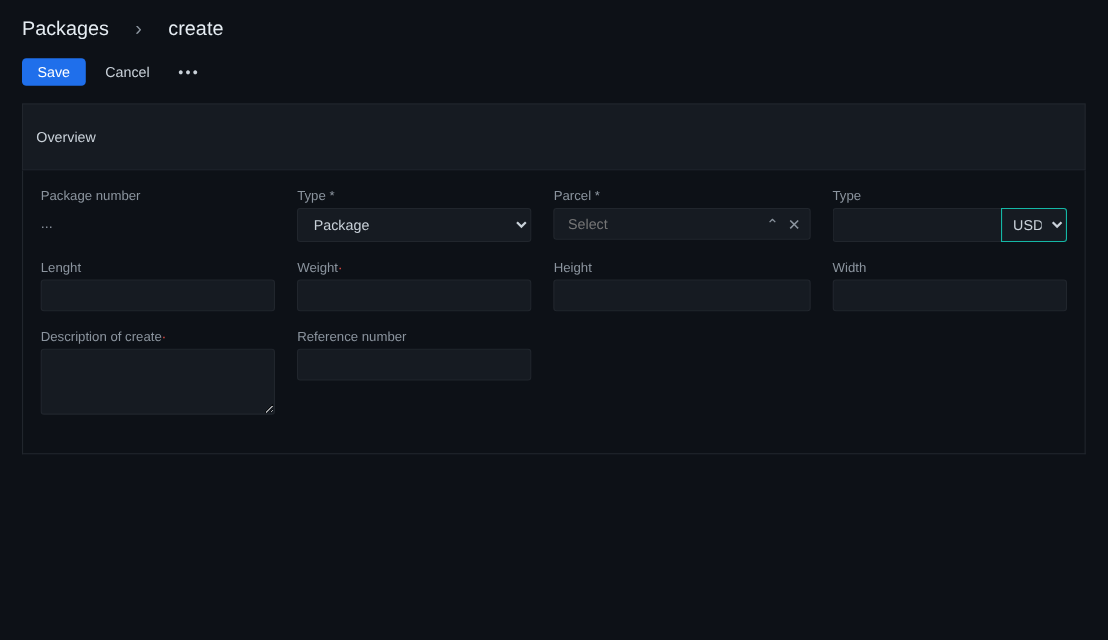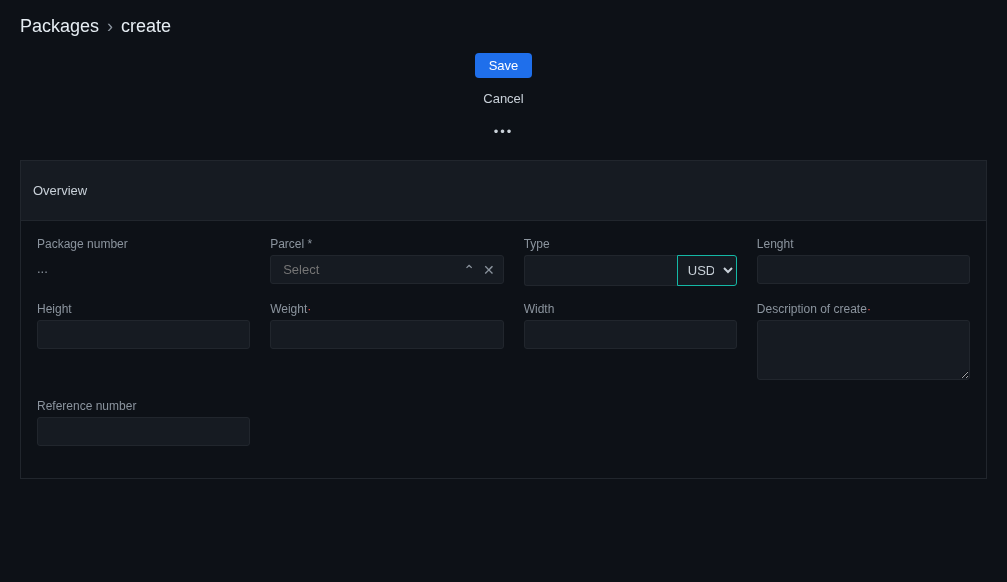--- a/index.html
+++ b/index.html
@@ -17,37 +17,36 @@
       min-height: 582px;
     }
 
     .page-wrapper {
       padding: 16px 20px;
     }
 
     .breadcrumb {
       display: flex;
       align-items: center;
-      gap: 8px;
+      gap: 24px;
       color: #e6edf3;
       font-size: 18px;
       font-weight: 500;
       margin-bottom: 16px;
     }
 
     .breadcrumb-separator {
       color: #8b949e;
     }
 
     .toolbar {
       display: flex;
       align-items: center;
       gap: 8px;
       margin-bottom: 16px;
-      flex-direction: column;
     }
 
     .btn-save {
       background-color: #1f6feb;
       color: #ffffff;
       border: none;
       border-radius: 4px;
       padding: 5px 14px;
       font-size: 13px;
       cursor: pointer;
@@ -227,20 +226,28 @@
     </div>
 
     <div class="form-container">
       <div class="form-grid">
 
         <div class="form-group">
           <label class="form-label">Package number</label>
           <div class="static-value">...</div>
         </div>
 
+        <div class="form-group">
+          <label class="form-label">Type *</label>
+          <select class="form-select">
+            <option>Package</option>
+            <option>Box</option>
+            <option>Envelope</option>
+          </select>
+        </div>
 
         <div class="form-group">
           <label class="form-label">
             <span>Parcel *</span>
           </label>
           <div class="parcel-input-wrapper">
             <input class="parcel-input-inner" type="text" placeholder="Select" style="">
             <div class="parcel-input-icons">
               <span class="parcel-icon">⌃</span>
               <span class="parcel-icon">✕</span>
@@ -259,28 +266,28 @@
             </select>
           </div>
         </div>
 
         <div class="form-group">
           <label class="form-label">Lenght</label>
           <input class="form-input" type="text" value="" style="">
         </div>
 
         <div class="form-group">
-          <label class="form-label">Height</label>
-          <input class="form-input" type="text" value="" style="">
-        </div>
-
-        <div class="form-group">
           <label class="form-label">
             <span>Weight</span><span style="color:#f85149;">·</span>
           </label>
+          <input class="form-input" type="text" value="" style="">
+        </div>
+
+        <div class="form-group">
+          <label class="form-label">Height</label>
           <input class="form-input" type="text" value="" style="">
         </div>
 
         <div class="form-group">
           <label class="form-label">Width</label>
           <input class="form-input" type="text" value="" style="">
         </div>
 
         <div class="form-group">
           <label class="form-label">

